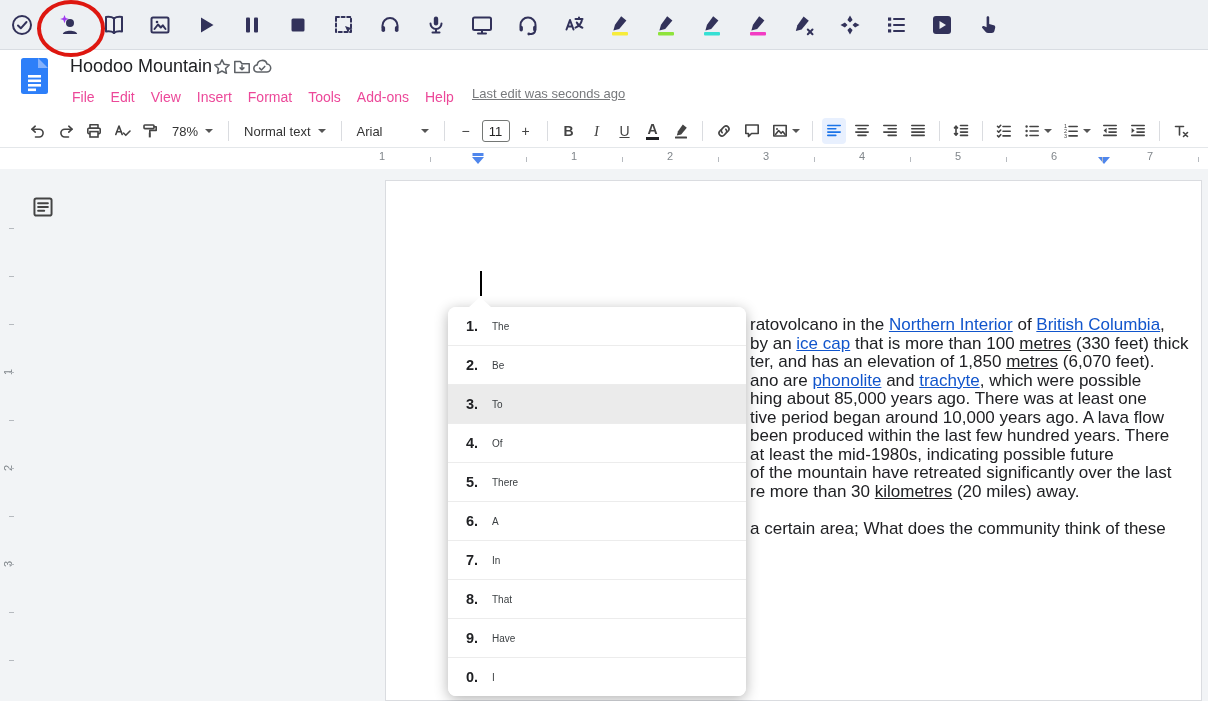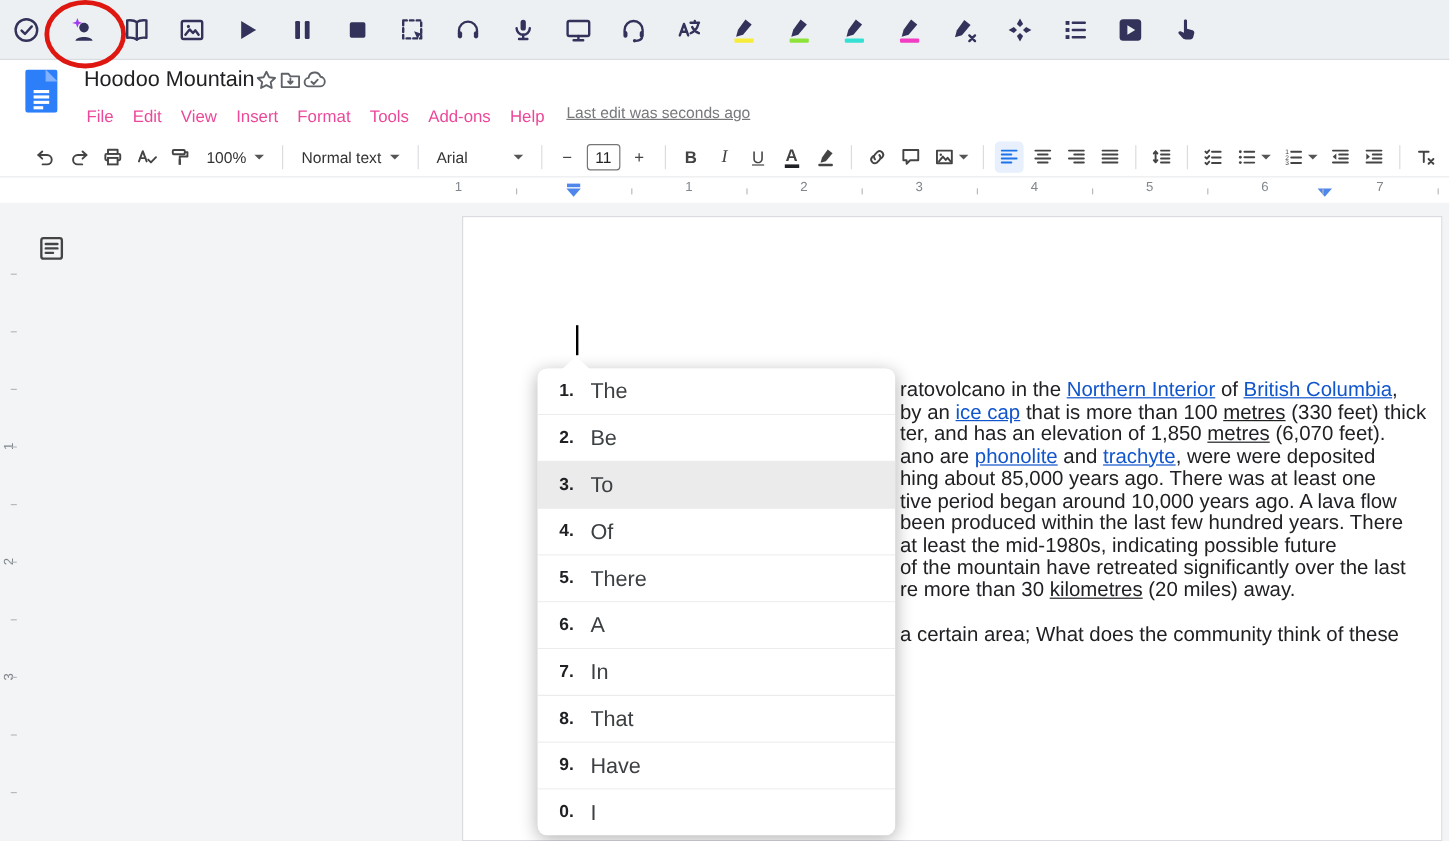--- a/index.html
+++ b/index.html
@@ -79,21 +79,21 @@
   
   .popup-caret{position:absolute;left:468px;top:297px;width:0;height:0;z-index:11;
     border-left:12px solid transparent;border-right:12px solid transparent;border-bottom:11px solid #fff;}
   .popup{position:absolute;left:448px;top:307px;width:298px;background:#fff;border-radius:8px;
     box-shadow:0 3px 14px rgba(0,0,0,0.3);z-index:10;overflow:hidden;}
   .p-row{display:flex;align-items:center;height:38px;padding-left:18px;border-bottom:1px solid #ececec;
     cursor:pointer;background:#fff;}
   .p-row:last-child{border-bottom:none;}
   .p-row.selected{background:#ebebeb;}
   .p-key{font-weight:700;color:#202124;width:26px;font-size:14.5px;}
-  .p-word{color:#3c4043;font-size:18px;}
+  .p-word{color:#3c4043;font-size:10px;}
 </style>
 </head>
 <body>
 
 <div class="screen">
 
   <div class="rw-bar">
     <button class="rw-btn">
         <svg viewBox="0 0 24 24">
           <circle class="rw-ic" cx="12" cy="12" r="9"></circle>
@@ -300,21 +300,21 @@
         </svg>
       </button>
     <button class="fmt-btn">
         <svg viewBox="0 0 18 18">
           <rect class="g-ic" x="3" y="3" width="10" height="3.6" rx="0.8"></rect>
           <path class="g-ic" d="M13 4.8h2.2v3.6H8.8v2.2"></path>
           <rect class="g-fill" x="7.8" y="10.6" width="2" height="4.8"></rect>
         </svg>
       </button>
     <div class="fmt-select">
-        <span>100%</span>
+        <span>78%</span>
         <span class="caret"></span>
       </div>
     <div class="fmt-sep"></div>
     <div class="fmt-select">
         <span>Normal text</span>
         <span class="caret"></span>
       </div>
     <div class="fmt-sep"></div>
     <div class="fmt-select" style="width:72px;justify-content:space-between;">
         <span>Arial</span>
@@ -478,21 +478,21 @@
     <svg viewBox="0 0 18 18">
         <rect class="g-ic" x="2" y="2" width="14" height="14" rx="1.5"></rect>
         <path class="g-ic" d="M5 6h8M5 9h8M5 12h5"></path>
       </svg>
   </button>
 
   <div class="doc-lines" id="doc-lines">
       <div class="doc-line"><span>ratovolcano in the </span><span class="seg-link">Northern Interior</span><span> of </span><span class="seg-link">British Columbia</span><span>,</span></div>
       <div class="doc-line"><span>by an </span><span class="seg-link">ice cap</span><span> that is more than 100 </span><span class="seg-u">metres</span><span> (330 feet) thick</span></div>
       <div class="doc-line"><span>ter, and has an elevation of 1,850 </span><span class="seg-u">metres</span><span> (6,070 feet).</span></div>
-      <div class="doc-line"><span>ano are </span><span class="seg-link">phonolite</span><span> and </span><span class="seg-link">trachyte</span><span>, were were deposited</span></div>
+      <div class="doc-line"><span>ano are </span><span class="seg-link">phonolite</span><span> and </span><span class="seg-link">trachyte</span><span>, which were possible</span></div>
       <div class="doc-line"><span>hing about 85,000 years ago. There was at least one</span></div>
       <div class="doc-line"><span>tive period began around 10,000 years ago. A lava flow</span></div>
       <div class="doc-line"><span>been produced within the last few hundred years. There</span></div>
       <div class="doc-line"><span>at least the mid-1980s, indicating possible future</span></div>
       <div class="doc-line"><span>of the mountain have retreated significantly over the last</span></div>
       <div class="doc-line"><span>re more than 30 </span><span class="seg-u">kilometres</span><span> (20 miles) away.</span></div>
       <div class="doc-line blank"></div>
       <div class="doc-line"><span>a certain area; What does the community think of these</span></div>
     </div>
   <div class="cursor"></div>

